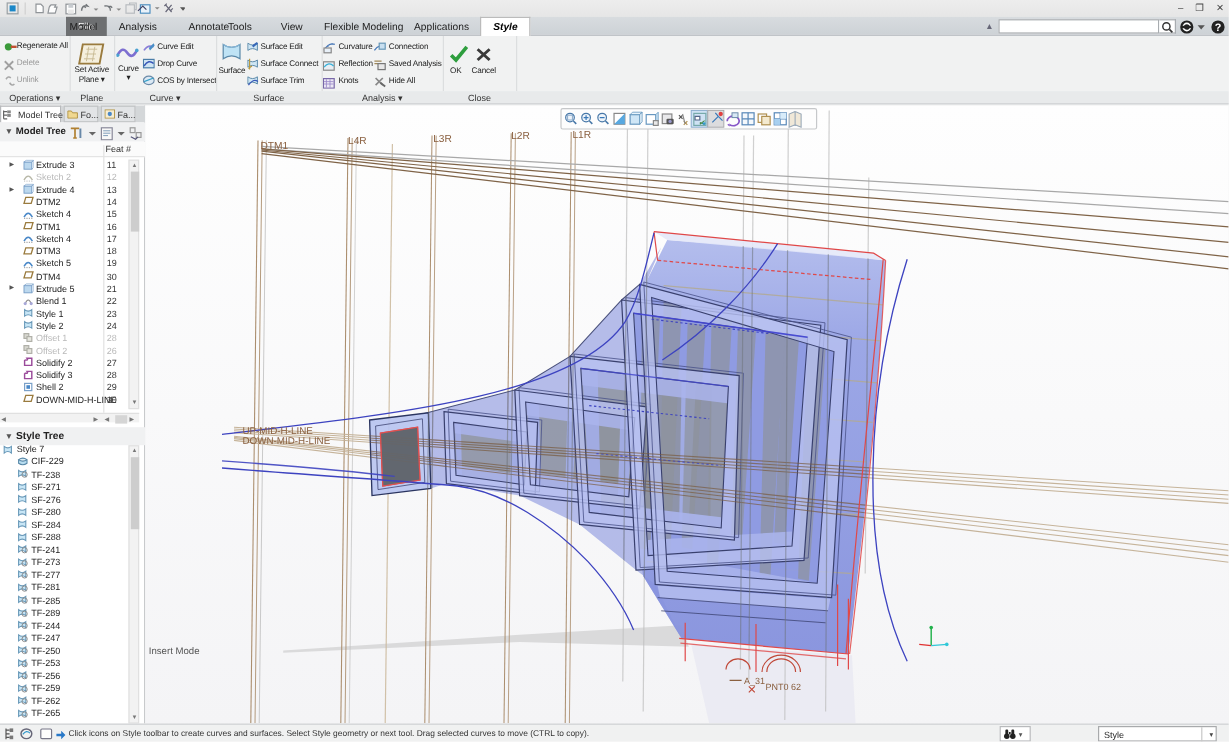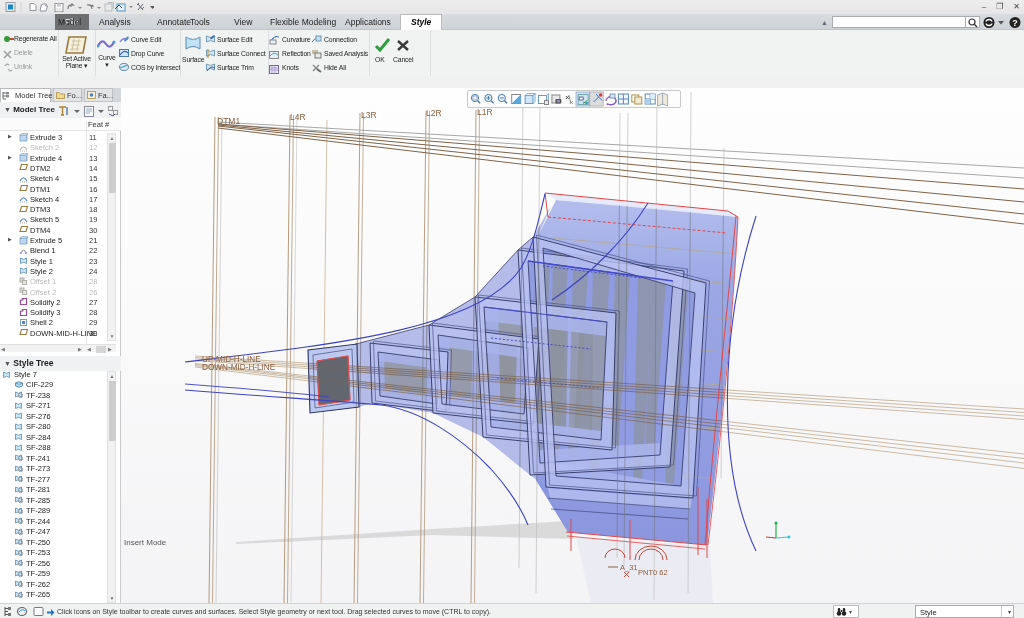--- a/index.html
+++ b/index.html
@@ -194,20 +194,28 @@
       <path d="M2 2 L12 11 M12 2 L2 11" fill="none" stroke="#3a3a3a" stroke-width="2.4"></path>
     </svg>
     <div class="ritem" style="left:375px;top:26px;">OK</div>
     <div class="ritem" style="left:393px;top:26px;">Cancel</div>
     <div class="gsep" style="left:58px;"></div>
     <div class="gsep" style="left:95px;"></div>
     <div class="gsep" style="left:180px;"></div>
     <div class="gsep" style="left:268px;"></div>
     <div class="gsep" style="left:369px;"></div>
     <div class="gsep" style="left:430px;"></div>
+  </div>
+  <div id="grouplabels">
+    <div class="glabel" style="left:0;width:58px;">Operations ▾</div>
+    <div class="glabel" style="left:58px;width:37px;">Plane</div>
+    <div class="glabel" style="left:95px;width:85px;">Curve ▾</div>
+    <div class="glabel" style="left:180px;width:88px;">Surface</div>
+    <div class="glabel" style="left:268px;width:101px;">Analysis ▾</div>
+    <div class="glabel" style="left:369px;width:61px;">Close</div>
   </div>
   <div id="leftpanel">
     <div id="ptabs">
       <div class="ptab" style="left:0;width:51px;background:#fff;border:1px solid #b8babc;border-bottom:none;padding-left:14px;">Model Tree</div>
       <div class="ptab" style="left:53px;width:29px;background:#e2e4e6;border:1px solid #c0c2c4;padding-left:13px;">Fo...</div>
       <div class="ptab" style="left:84px;width:29px;background:#e2e4e6;border:1px solid #c0c2c4;padding-left:13px;">Fa...</div>
       <svg style="position:absolute;left:2px;top:3px;" width="9" height="9">
           <path d="M1 1 v7 M1 2 h3 M1 5 h3 M1 8 h3" stroke="#666" fill="none"></path>
           <rect x="4" y="1" width="3" height="2.4" fill="#888"></rect>
           <rect x="4" y="4" width="3" height="2.4" fill="#888"></rect>

